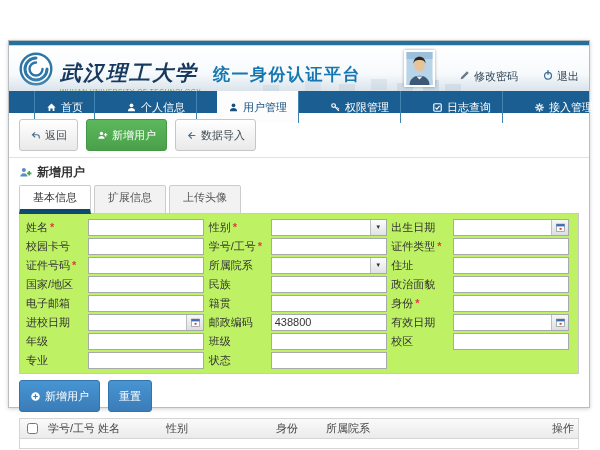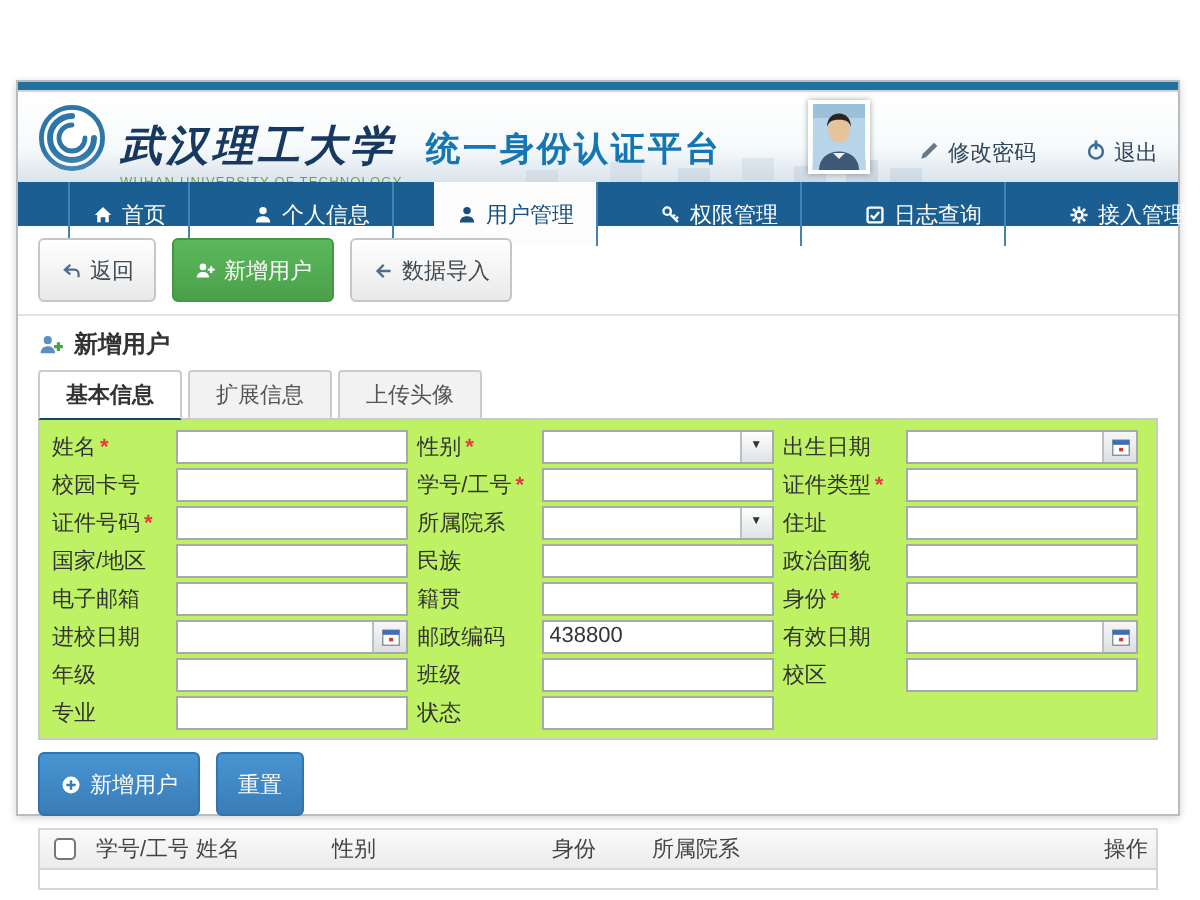--- a/index.html
+++ b/index.html
@@ -49,21 +49,21 @@
   .btn.green{background:linear-gradient(#5cb85c,#4aa04a);border:1px solid #459645;color:#fff;}
   .btn.blue{background:linear-gradient(#4795d2,#3a7cb8);border:1px solid #3274ab;color:#fff;}
   .divider{border-top:1px solid #e2e2e2;margin:0 -10px;}
   .sectitle{display:flex;align-items:center;gap:5px;font-size:12px;font-weight:bold;color:#333;
     padding:6px 0 4px;}
   .sectitle .ic svg{width:13px;height:13px;display:block;}
   
   .ftabs{display:flex;position:relative;z-index:2;}
   .ftab{font-size:11px;padding:4px 13px;border:1px solid #ccc;background:#f2f2f2;color:#555;
     margin-right:3px;border-radius:2px 2px 0 0;cursor:pointer;margin-bottom:-1px;}
-  .ftab.active{background:#fff;color:#333;border-bottom:1px solid #0c4a6e;font-weight:bold;}
+  .ftab.active{background:#fff;color:#333;border-bottom:5px solid #0c4a6e;}
   .panel{border:1px solid #c9c9c9;background:#bef264;padding:4px 6px;position:relative;z-index:1;}
   .fgrid{display:grid;grid-template-columns:1fr 1fr 1fr;row-gap:1px;column-gap:2px;}
   .field{display:flex;align-items:center;height:18px;font-size:11px;color:#333;}
   .flabel{flex:0 0 62px;white-space:nowrap;}
   .req{color:#e03c3c;margin-left:2px;font-weight:bold;}
   .ti{width:116px;height:17px;border:1px solid #a6aaad;font-size:11px;padding:0 3px;
     box-sizing:border-box;font-family:inherit;background:#fff;color:#333;}
   .inwrap{position:relative;display:inline-flex;}
   .inwrap.date .ti{padding-right:19px;}
   .calbtn{position:absolute;right:1px;top:1px;bottom:1px;width:16px;

